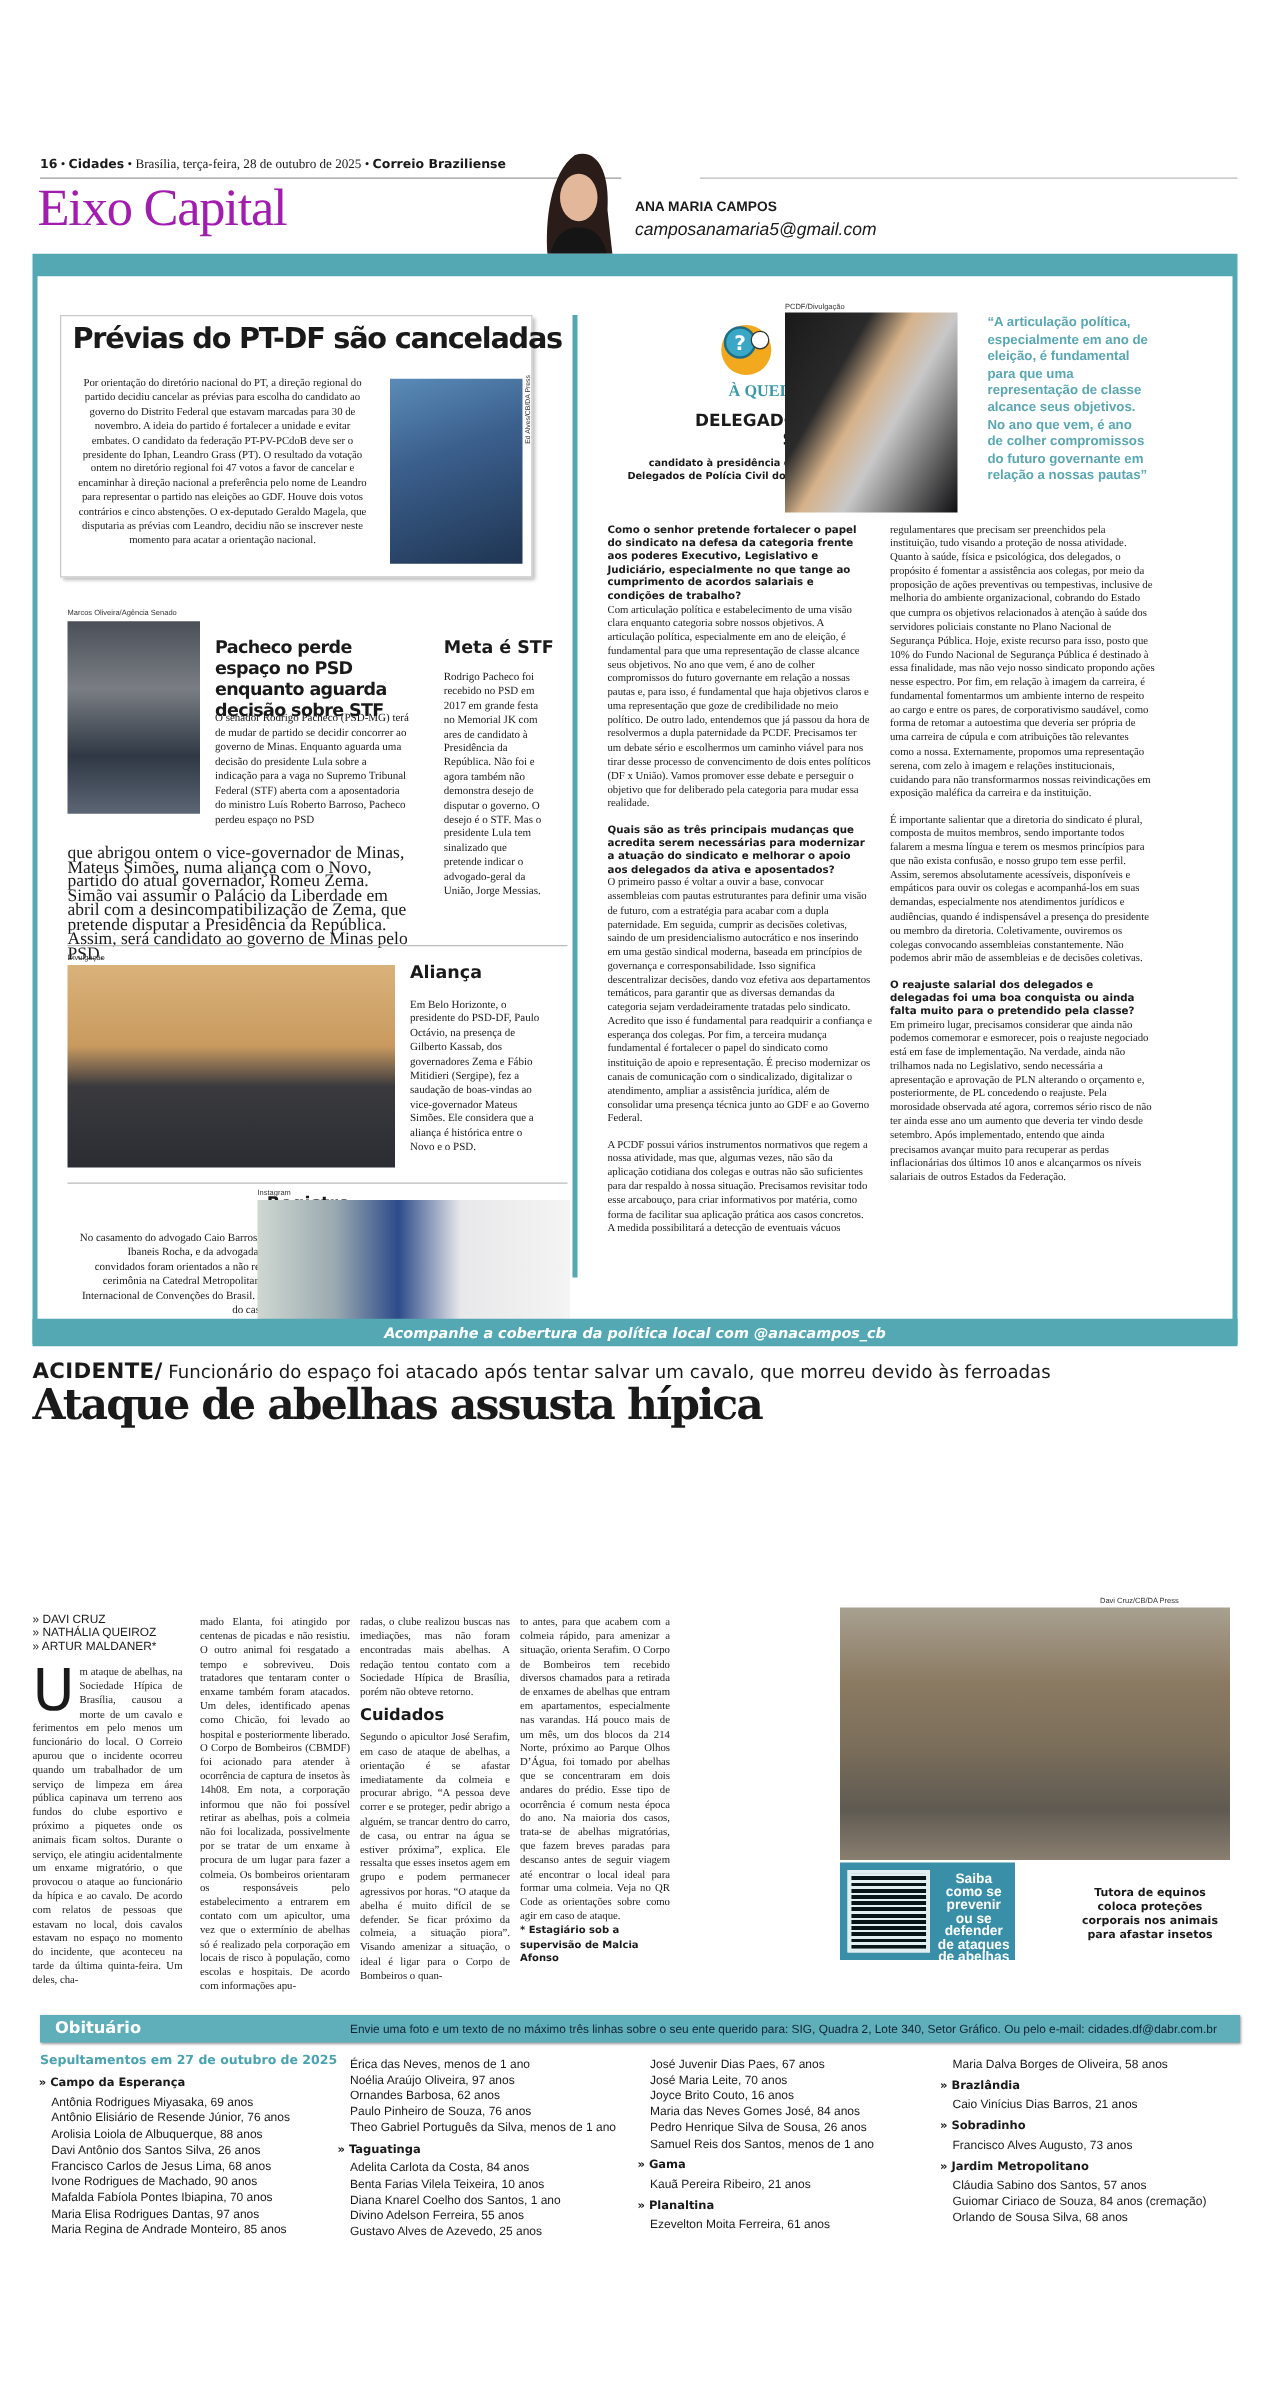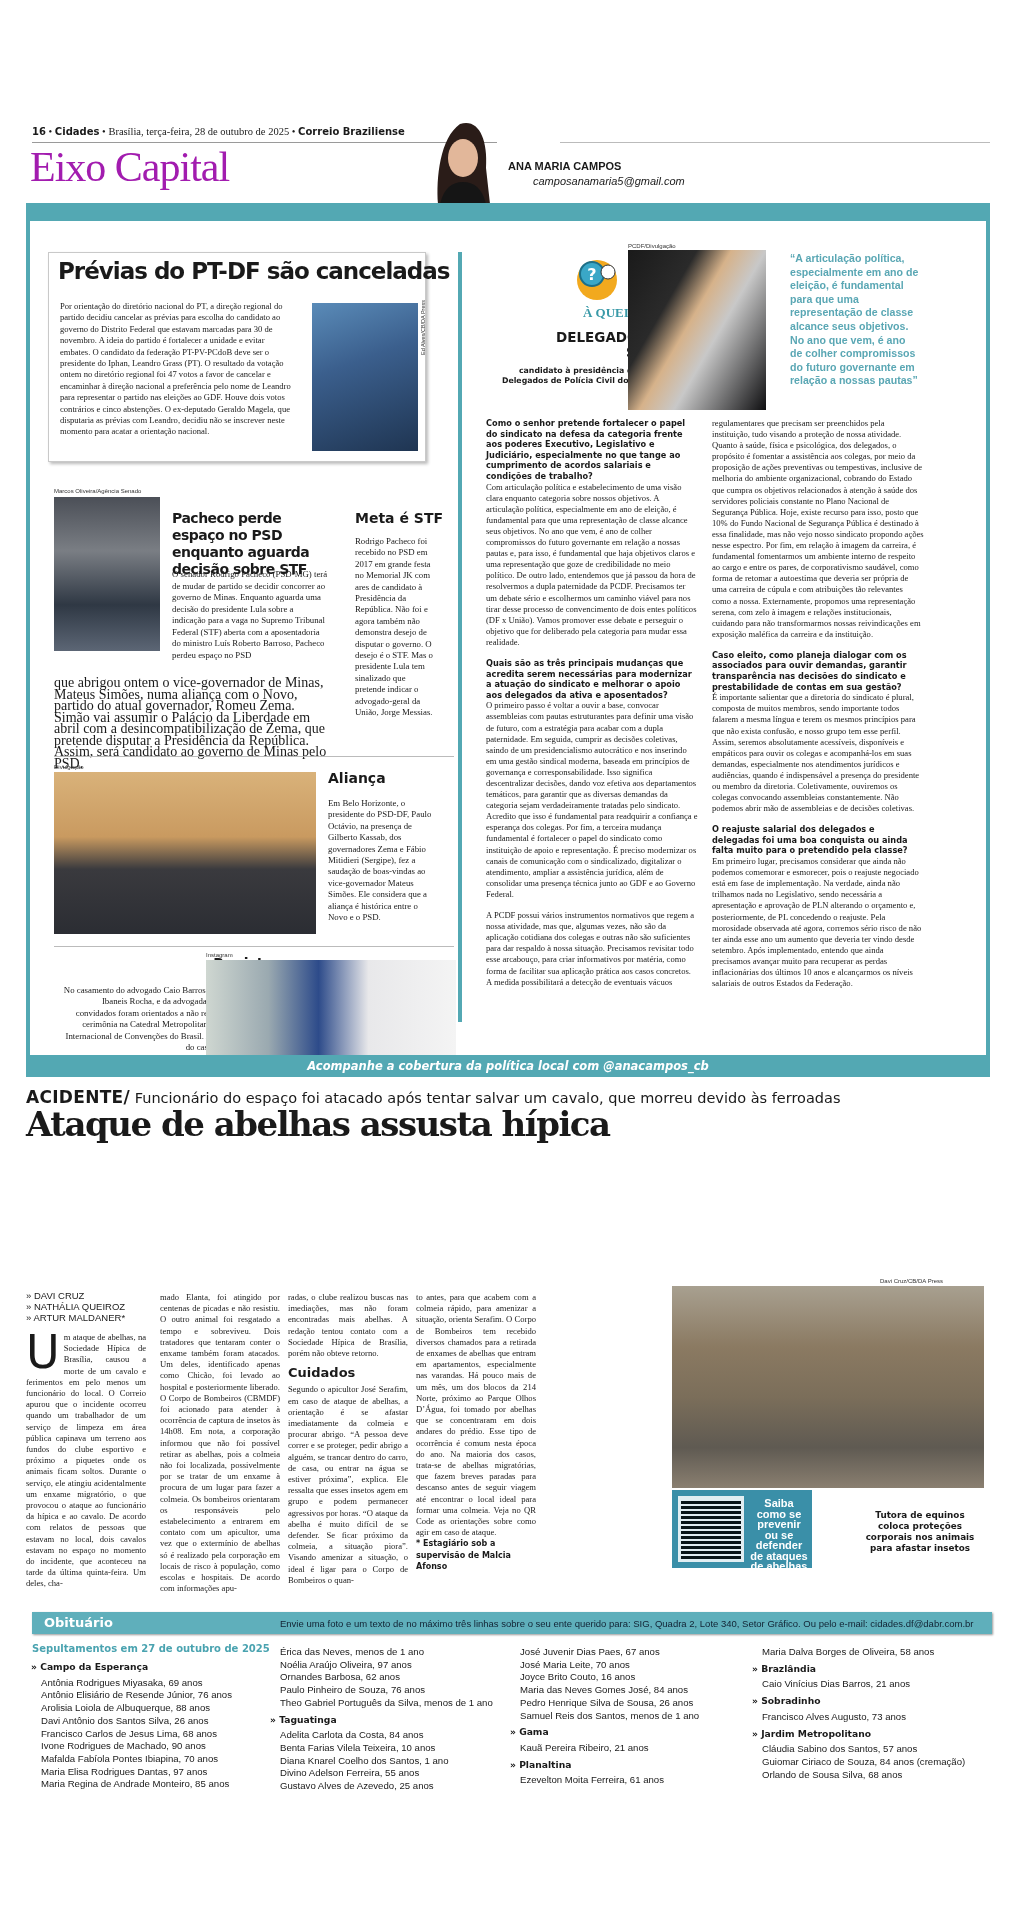--- a/index.html
+++ b/index.html
@@ -8,30 +8,30 @@
   .abs { position: absolute; }
 
   
   #folio { left: 32px; top: 126px; font-size: 10.5px; font-family: "Liberation Serif", serif; white-space: nowrap; }
   #folio b { font-family: "DejaVu Sans", sans-serif; font-size: 10px; }
   #folio-rule { left: 32px; top: 142px; width: 465px; border-top: 1px solid #9a9a9a; }
   #folio-rule2 { left: 560px; top: 142px; width: 430px; border-top: 1px solid #bbb; }
   #section-title { left: 30px; top: 143px; font-family: "Liberation Serif", serif; font-size: 42px; color: #a21caf; letter-spacing: -1px; }
   #columnist-photo { left: 430px; top: 118px; width: 62px; height: 86px; }
   #columnist-name { left: 508px; top: 160px; font-family: "Liberation Sans", sans-serif; font-weight: bold; font-size: 11px; }
-  #columnist-email { left: 533px; top: 175px; font-family: "Liberation Sans", sans-serif; font-style: italic; font-size: 11px; }
+  #columnist-email { left: 508px; top: 175px; font-family: "Liberation Sans", sans-serif; font-style: italic; font-size: 14px; }
 
   
   #frame { left: 26px; top: 203px; width: 964px; height: 872px; border: 4px solid #53a8b3; border-top-width: 18px; background:#fff; }
   #frame-footer { left: 26px; top: 1055px; width: 964px; height: 22px; background: #53a8b3; color: #fff; font-family: "DejaVu Sans", sans-serif; font-weight: bold; font-style: italic; font-size: 11.5px; text-align: center; line-height: 22px; }
 
   
   #pt-box { left: 48px; top: 252px; width: 378px; height: 210px; border: 1px solid #c9c9c9; box-shadow: 2px 2px 3px #bbb; background: #fff; }
   #pt-title { left: 58px; top: 258px; font-family: "DejaVu Sans", sans-serif; font-weight: bold; font-size: 23px; letter-spacing: -1px; white-space: nowrap; }
-  #pt-body { left: 60px; top: 301px; width: 236px; font-size: 8.6px; line-height: 11.4px; text-align: left; font-family: "Liberation Serif", serif; }
+  #pt-body { left: 60px; top: 301px; width: 236px; font-size: 8.6px; line-height: 11.4px; text-align: center; font-family: "Liberation Serif", serif; }
   #pt-photo { left: 312px; top: 303px; width: 106px; height: 148px; background: linear-gradient(160deg,#5a8bb8 0%,#3b5f8d 40%,#1f3552 100%); }
   #pt-credit { left: 420px; top: 300px; font-size: 5.5px; font-family: "Liberation Sans", sans-serif; writing-mode: vertical-rl; transform: rotate(180deg); }
 
   
   #vdiv { left: 458px; top: 252px; width: 4px; height: 770px; border-left: 2px solid #53a8b3; border-right: 2px solid #53a8b3; }
 
   
   .credit { font-size: 6px; font-family: "Liberation Sans", sans-serif; color:#333; }
   #pacheco-credit { left: 54px; top: 488px; }
   #pacheco-photo { left: 54px; top: 497px; width: 106px; height: 154px; background: linear-gradient(180deg,#4b4f57 0%,#7a7e84 35%,#2f3844 70%,#5c6675 100%); }
@@ -181,21 +181,20 @@
   </div>
   <div class="block">
     <div class="ia">A PCDF possui vários instrumentos normativos que regem a nossa atividade, mas que, algumas vezes, não são da aplicação cotidiana dos colegas e outras não são suficientes para dar respaldo à nossa situação. Precisamos revisitar todo esse arcabouço, para criar informativos por matéria, como forma de facilitar sua aplicação prática aos casos concretos. A medida possibilitará a detecção de eventuais vácuos</div>
   </div>
 </div>
 <div class="abs" id="int-col2">
   <div class="block">
     <div class="ia">regulamentares que precisam ser preenchidos pela instituição, tudo visando a proteção de nossa atividade. Quanto à saúde, física e psicológica, dos delegados, o propósito é fomentar a assistência aos colegas, por meio da proposição de ações preventivas ou tempestivas, inclusive de melhoria do ambiente organizacional, cobrando do Estado que cumpra os objetivos relacionados à atenção à saúde dos servidores policiais constante no Plano Nacional de Segurança Pública. Hoje, existe recurso para isso, posto que 10% do Fundo Nacional de Segurança Pública é destinado à essa finalidade, mas não vejo nosso sindicato propondo ações nesse espectro. Por fim, em relação à imagem da carreira, é fundamental fomentarmos um ambiente interno de respeito ao cargo e entre os pares, de corporativismo saudável, como forma de retomar a autoestima que deveria ser própria de uma carreira de cúpula e com atribuições tão relevantes como a nossa. Externamente, propomos uma representação serena, com zelo à imagem e relações institucionais, cuidando para não transformarmos nossas reivindicações em exposição maléfica da carreira e da instituição.</div>
   </div>
   <div class="block">
-    <div class="iq">Caso eleito, como planeja dialogar com os associados para ouvir demandas, garantir transparência nas decisões do sindicato e prestabilidade de contas em sua gestão?</div>
     <div class="ia">É importante salientar que a diretoria do sindicato é plural, composta de muitos membros, sendo importante todos falarem a mesma língua e terem os mesmos princípios para que não exista confusão, e nosso grupo tem esse perfil. Assim, seremos absolutamente acessíveis, disponíveis e empáticos para ouvir os colegas e acompanhá-los em suas demandas, especialmente nos atendimentos jurídicos e audiências, quando é indispensável a presença do presidente ou membro da diretoria. Coletivamente, ouviremos os colegas convocando assembleias constantemente. Não podemos abrir mão de assembleias e de decisões coletivas.</div>
   </div>
   <div class="block">
     <div class="iq">O reajuste salarial dos delegados e delegadas foi uma boa conquista ou ainda falta muito para o pretendido pela classe?</div>
     <div class="ia">Em primeiro lugar, precisamos considerar que ainda não podemos comemorar e esmorecer, pois o reajuste negociado está em fase de implementação. Na verdade, ainda não trilhamos nada no Legislativo, sendo necessária a apresentação e aprovação de PLN alterando o orçamento e, posteriormente, de PL concedendo o reajuste. Pela morosidade observada até agora, corremos sério risco de não ter ainda esse ano um aumento que deveria ter vindo desde setembro. Após implementado, entendo que ainda precisamos avançar muito para recuperar as perdas inflacionárias dos últimos 10 anos e alcançarmos os níveis salariais de outros Estados da Federação.</div>
   </div>
 </div>
 
 <div class="abs" id="frame-footer">Acompanhe a cobertura da política local com @anacampos_cb</div>
 

